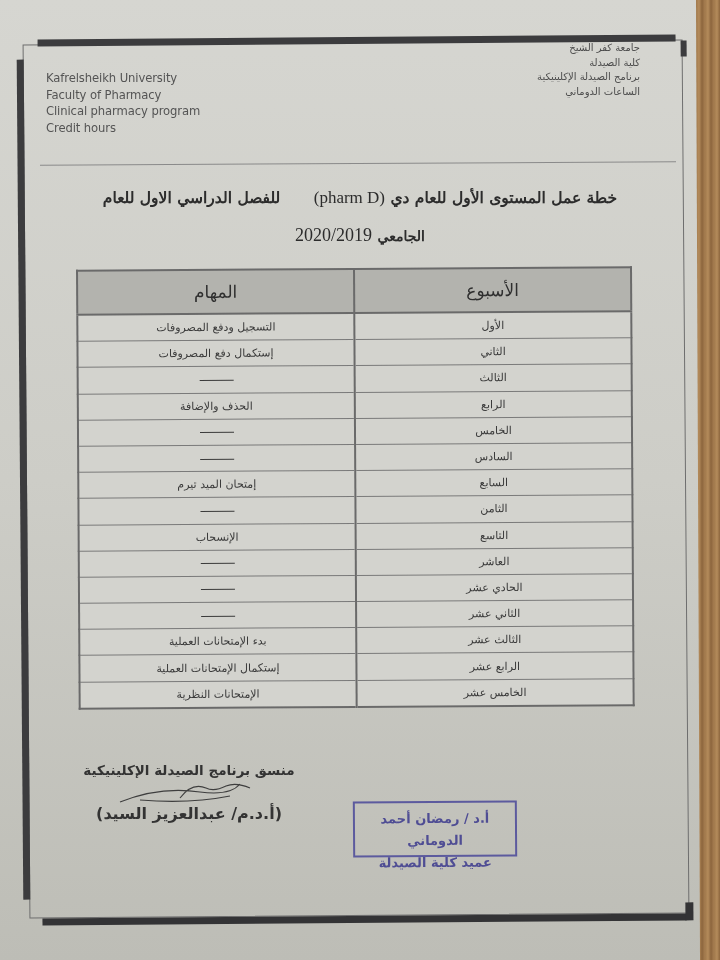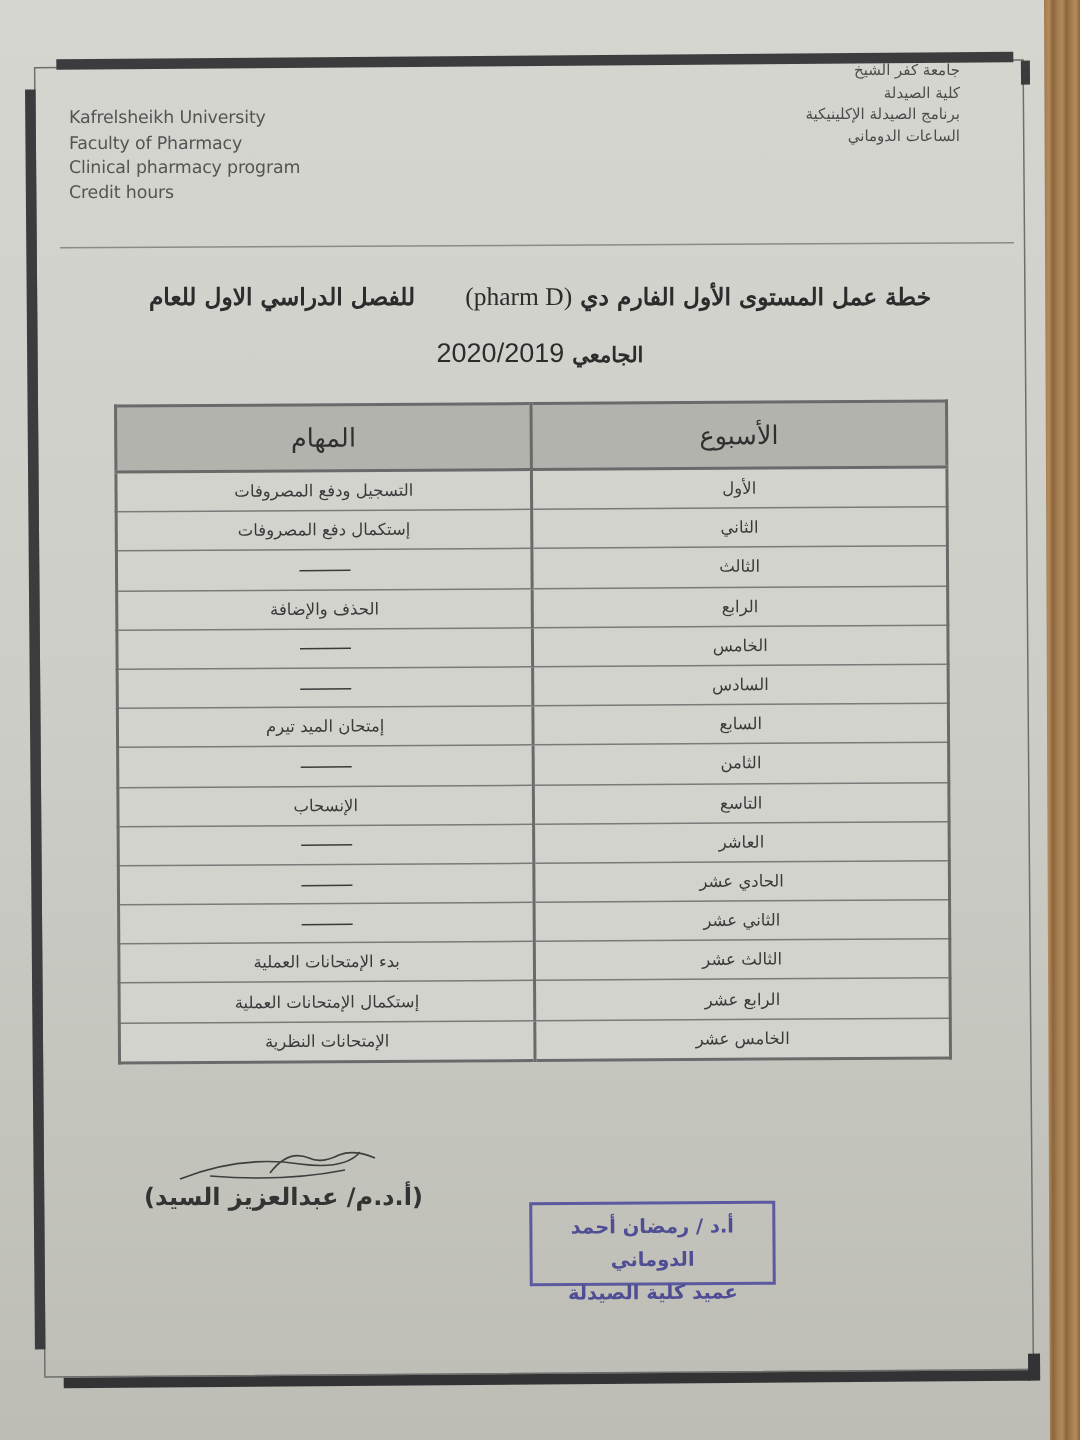--- a/index.html
+++ b/index.html
@@ -116,21 +116,21 @@
     .subtitle {
       position: absolute;
       left: 60px; top: 225px;
       width: 600px;
       text-align: center;
       direction: rtl;
       font-size: 17px;
       color: #2c2c2c;
     }
     .subtitle .ar { font-family: "DejaVu Serif", serif; font-weight: bold; font-size: 14px; }
-    .subtitle .num { font-family: Liberation Sans, sans-serif; font-size: 18px; }
+    .subtitle .num { font-family: Liberation Serif, serif; font-size: 18px; }
 
     
     .schedule {
       position: absolute;
       left: 76px; top: 268px;
       width: 556px;
       border-collapse: collapse;
       direction: rtl;
       border: 2px solid #6a6a6a;
       transform: rotate(-0.35deg);
@@ -234,21 +234,21 @@
     <div class="header-ar">
       <div>جامعة كفر الشيخ</div>
       <div>كلية الصيدلة</div>
       <div>برنامج الصيدلة الإكلينيكية</div>
       <div>الساعات الدوماني</div>
     </div>
 
     <div class="header-rule"></div>
 
     <div class="title">
-      <span>خطة عمل المستوى الأول الفارم دي</span>
+      <span>خطة عمل المستوى الأول للعام دي</span>
       <span class="latin">(pharm D)</span>
       <span>للفصل الدراسي الاول للعام</span>
     </div>
     <div class="subtitle">
       <span class="ar">الجامعي</span>
       <span class="num">2020/2019</span>
     </div>
 
     <table class="schedule">
       <thead>
@@ -315,20 +315,21 @@
             <td>إستكمال الإمتحانات العملية</td>
           </tr>
           <tr>
             <td class="col-week">الخامس عشر</td>
             <td>الإمتحانات النظرية</td>
           </tr>
         </tbody>
     </table>
 
     <div class="coordinator">
+      <span class="role">منسق برنامج الصيدلة الإكلينيكية</span>
       <span class="sig">
         <svg width="218" height="28" viewBox="0 0 218 28">
           <path d="M40 24 Q80 8 120 14 Q150 18 160 6 M100 20 Q112 4 126 10 Q134 14 146 8 Q156 4 170 10 M60 22 Q110 26 150 18" stroke="#3e3e3e" stroke-width="1.1" fill="none"></path>
         </svg>
       </span>
       <span class="name">(أ.د.م/ عبدالعزيز السيد)</span>
     </div>
 
     <div class="stamp">
       <div>أ.د / رمضان أحمد الدوماني</div>

